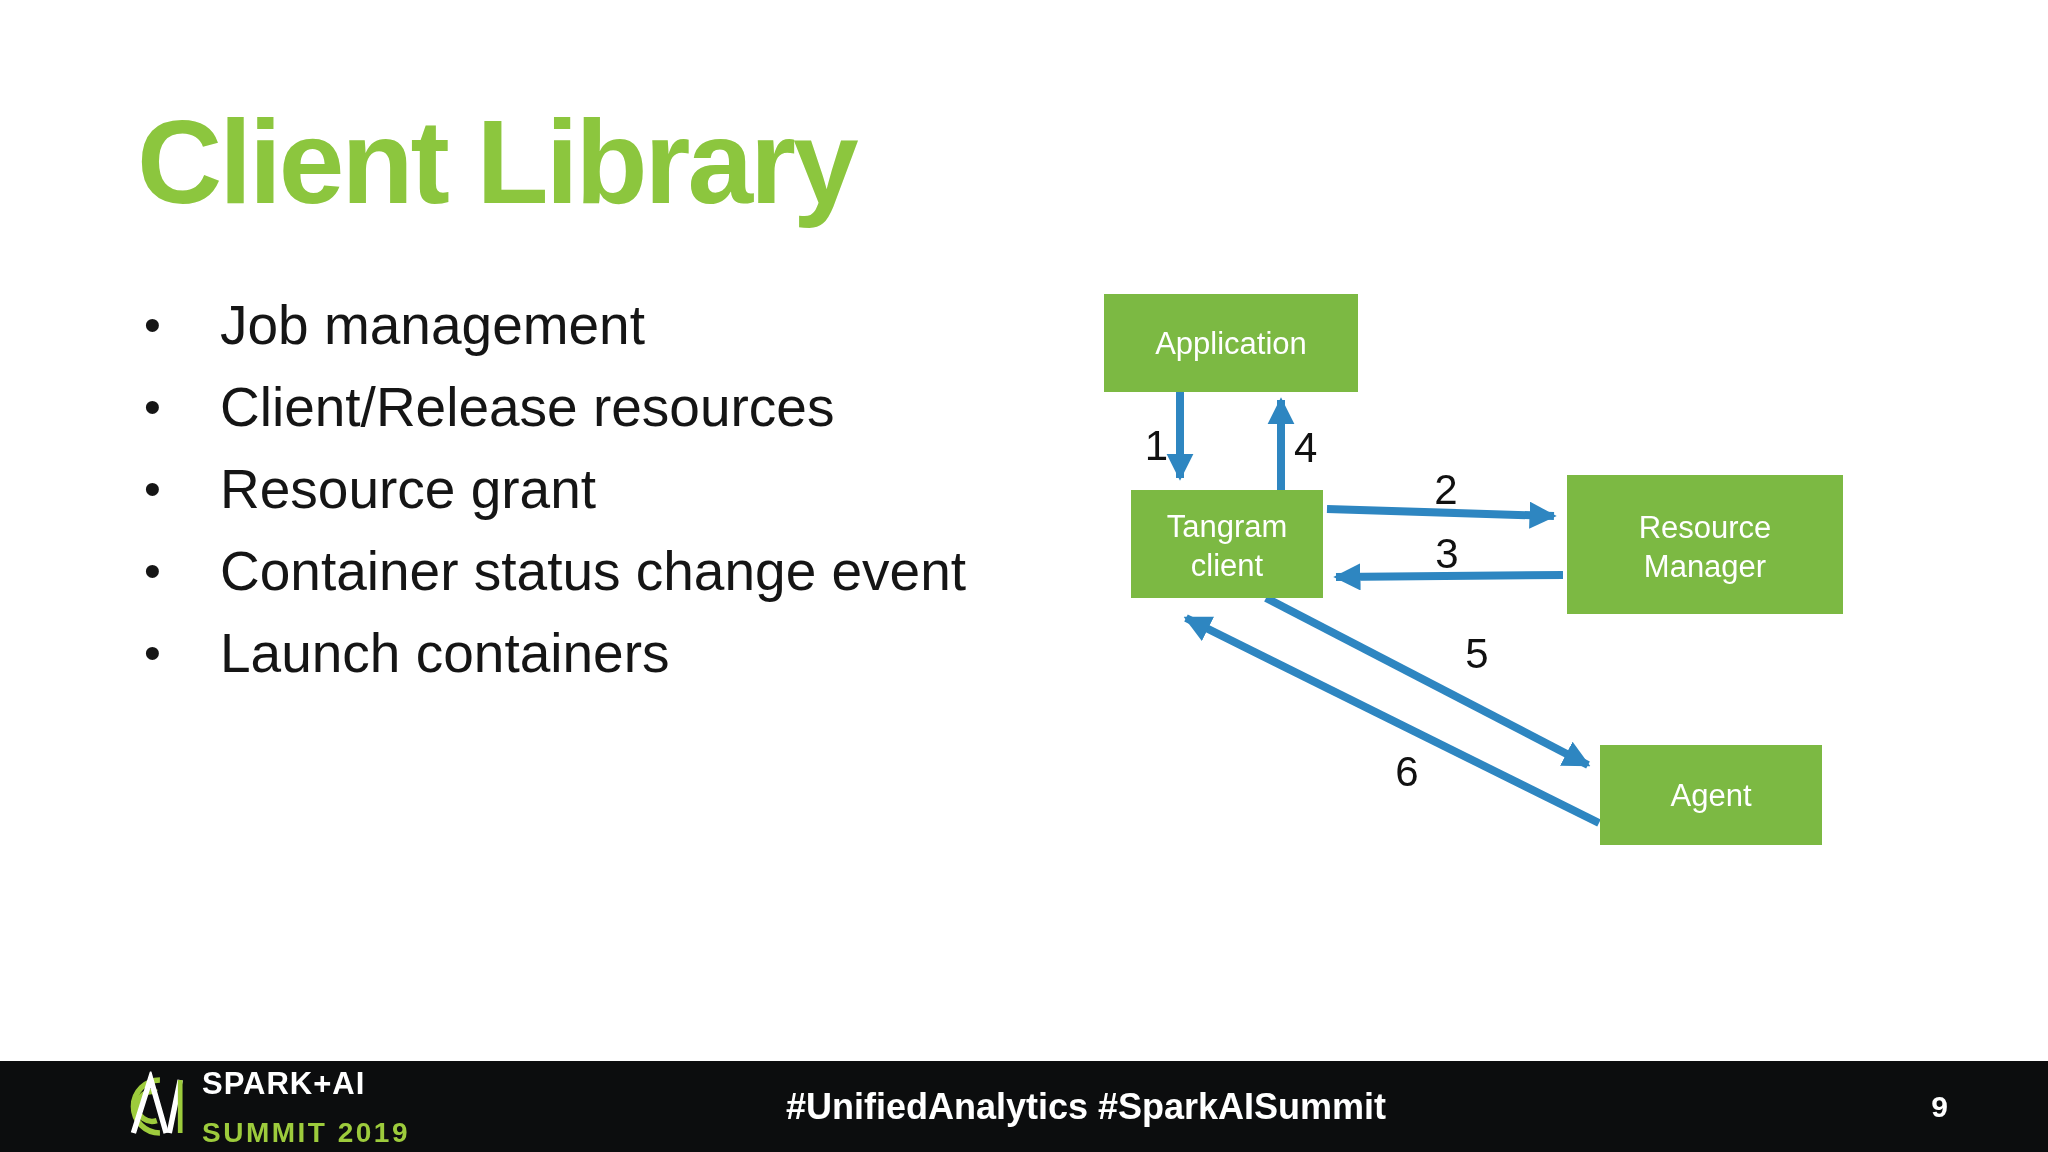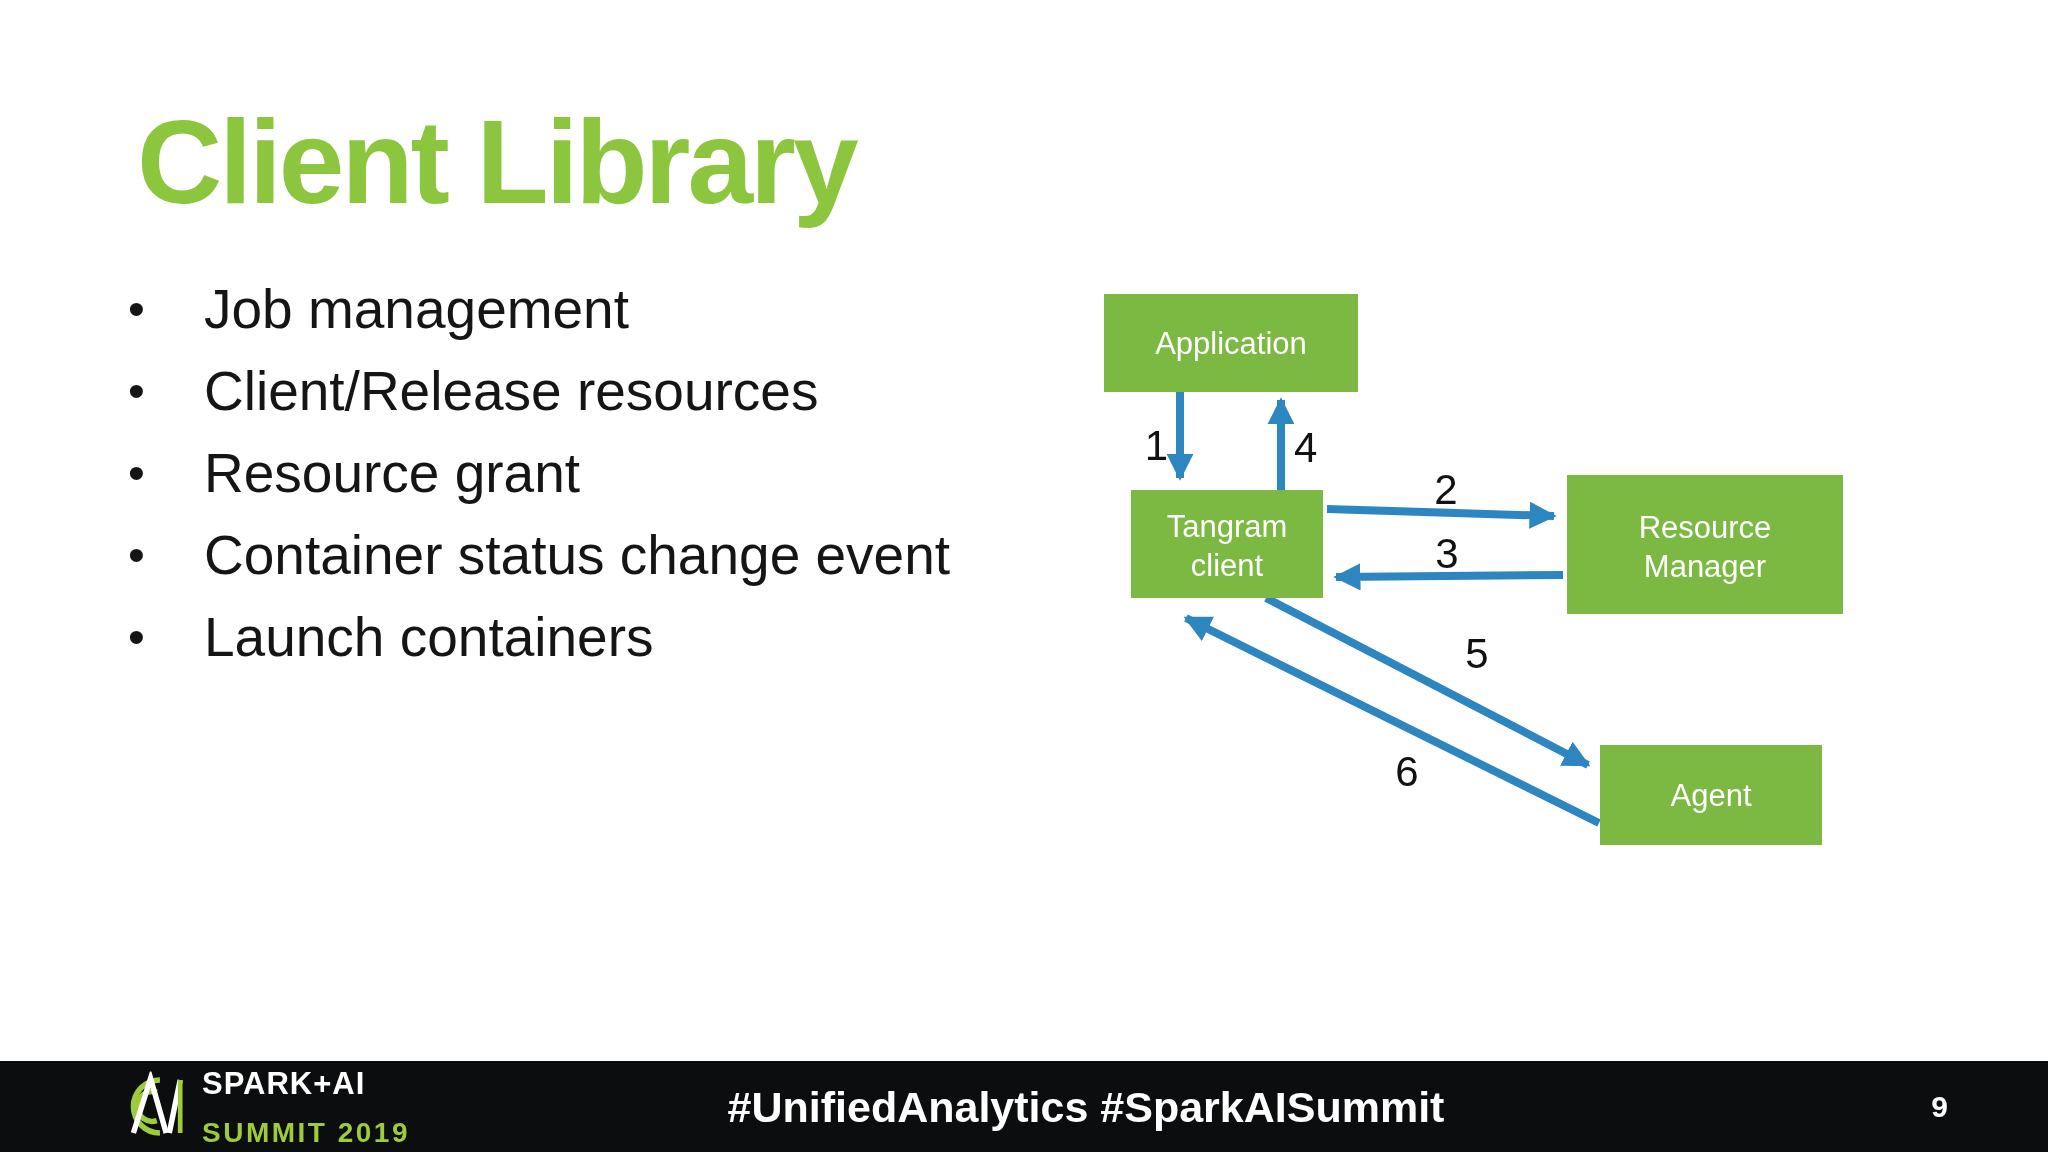--- a/index.html
+++ b/index.html
@@ -16,21 +16,21 @@
     font-size:118px;
     font-weight:bold;
     letter-spacing:-3px;
     color:#8CC63E;
     margin:16px;
     white-space:nowrap;
   }
   .bullets{
     position:absolute;
     left:128px;top:268px;
-    margin:0;padding:0;
+    margin:16px;padding:0;
     list-style:none;
     color:#151515;
     font-size:55px;
   }
   .bullets li{
     position:relative;
     padding-left:76px;
     height:82px;
     line-height:82px;
     white-space:nowrap;
@@ -83,21 +83,21 @@
     font-weight:bold;
     letter-spacing:2.5px;
     margin-top:20px;
     white-space:nowrap;
   }
   .hashtags{
     position:absolute;
     left:1086px;top:50%;
     transform:translate(-50%,-50%);
     color:#ffffff;
-    font-size:43px;
+    font-size:36px;
     font-weight:bold;
     white-space:nowrap;
   }
   .page-number{
     position:absolute;
     right:100px;top:50%;
     transform:translateY(-50%);
     color:#ffffff;
     font-size:30px;
     font-weight:bold;

